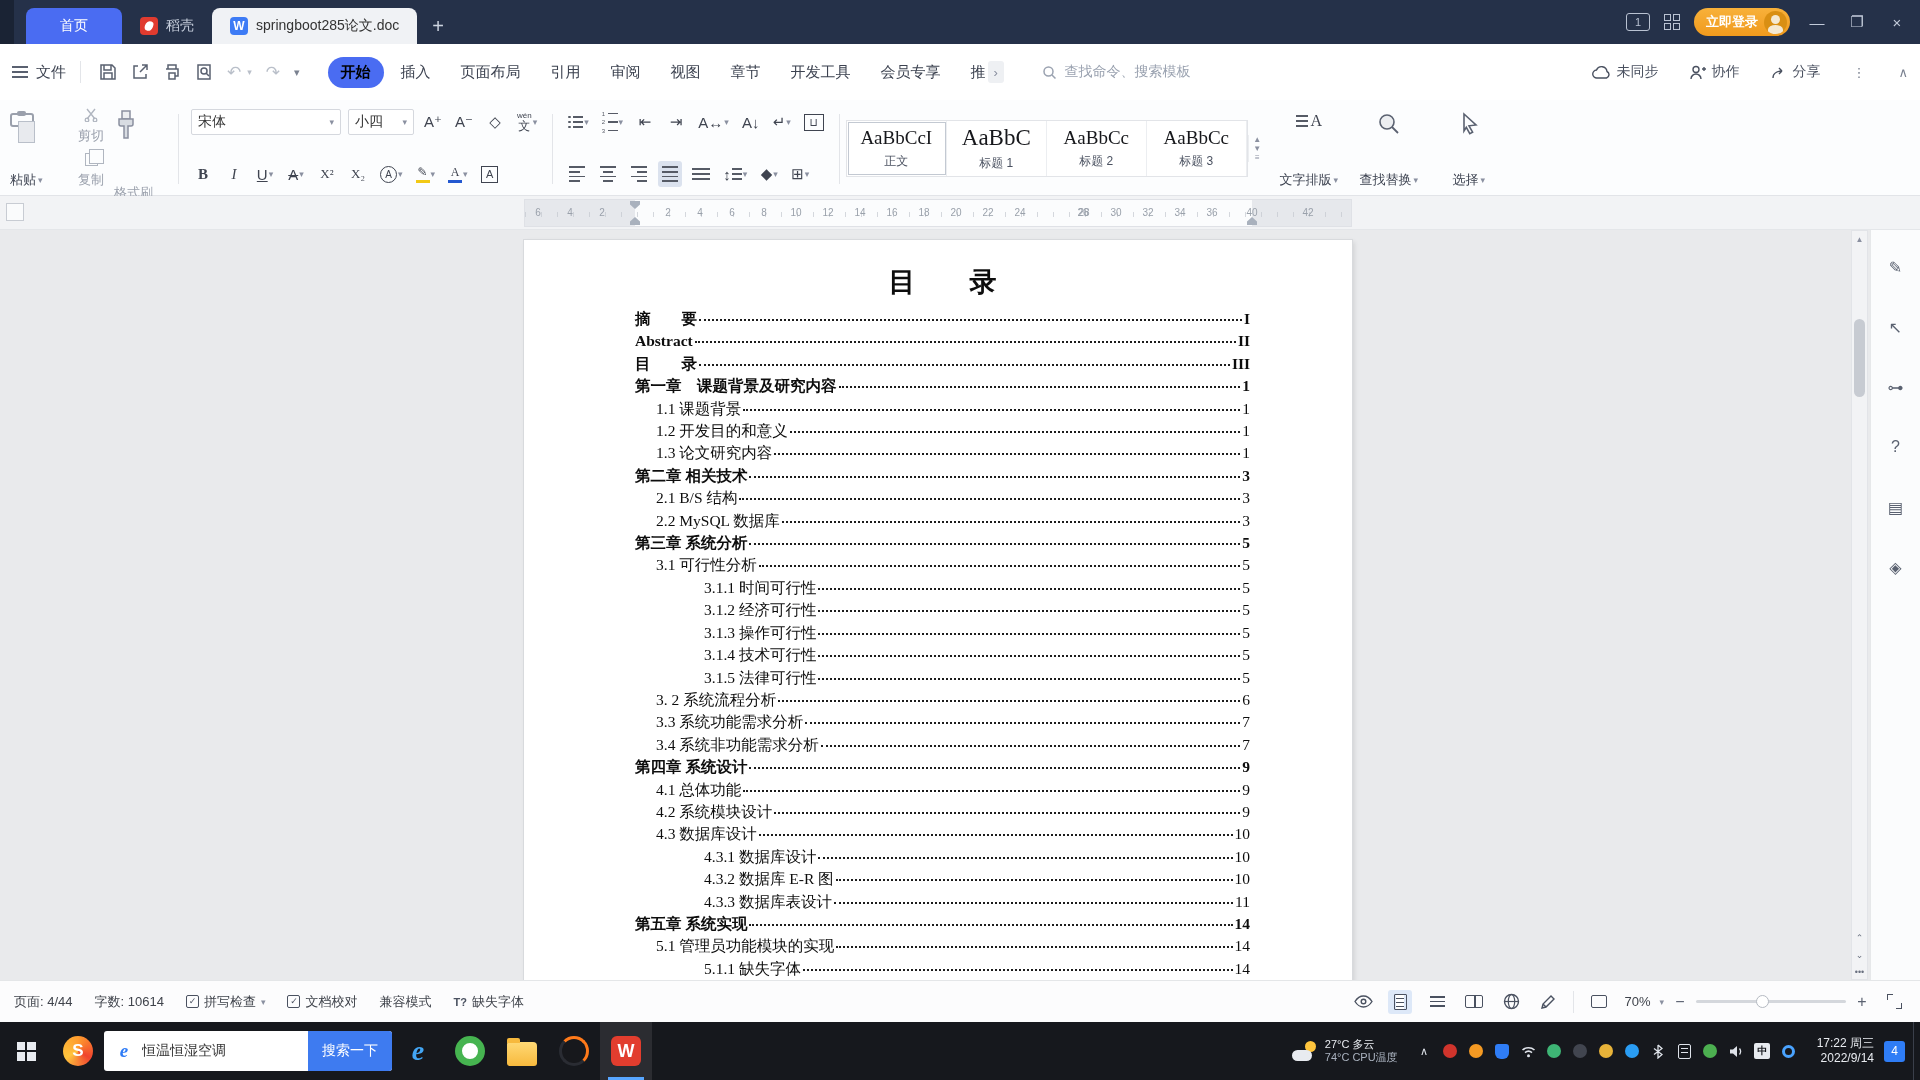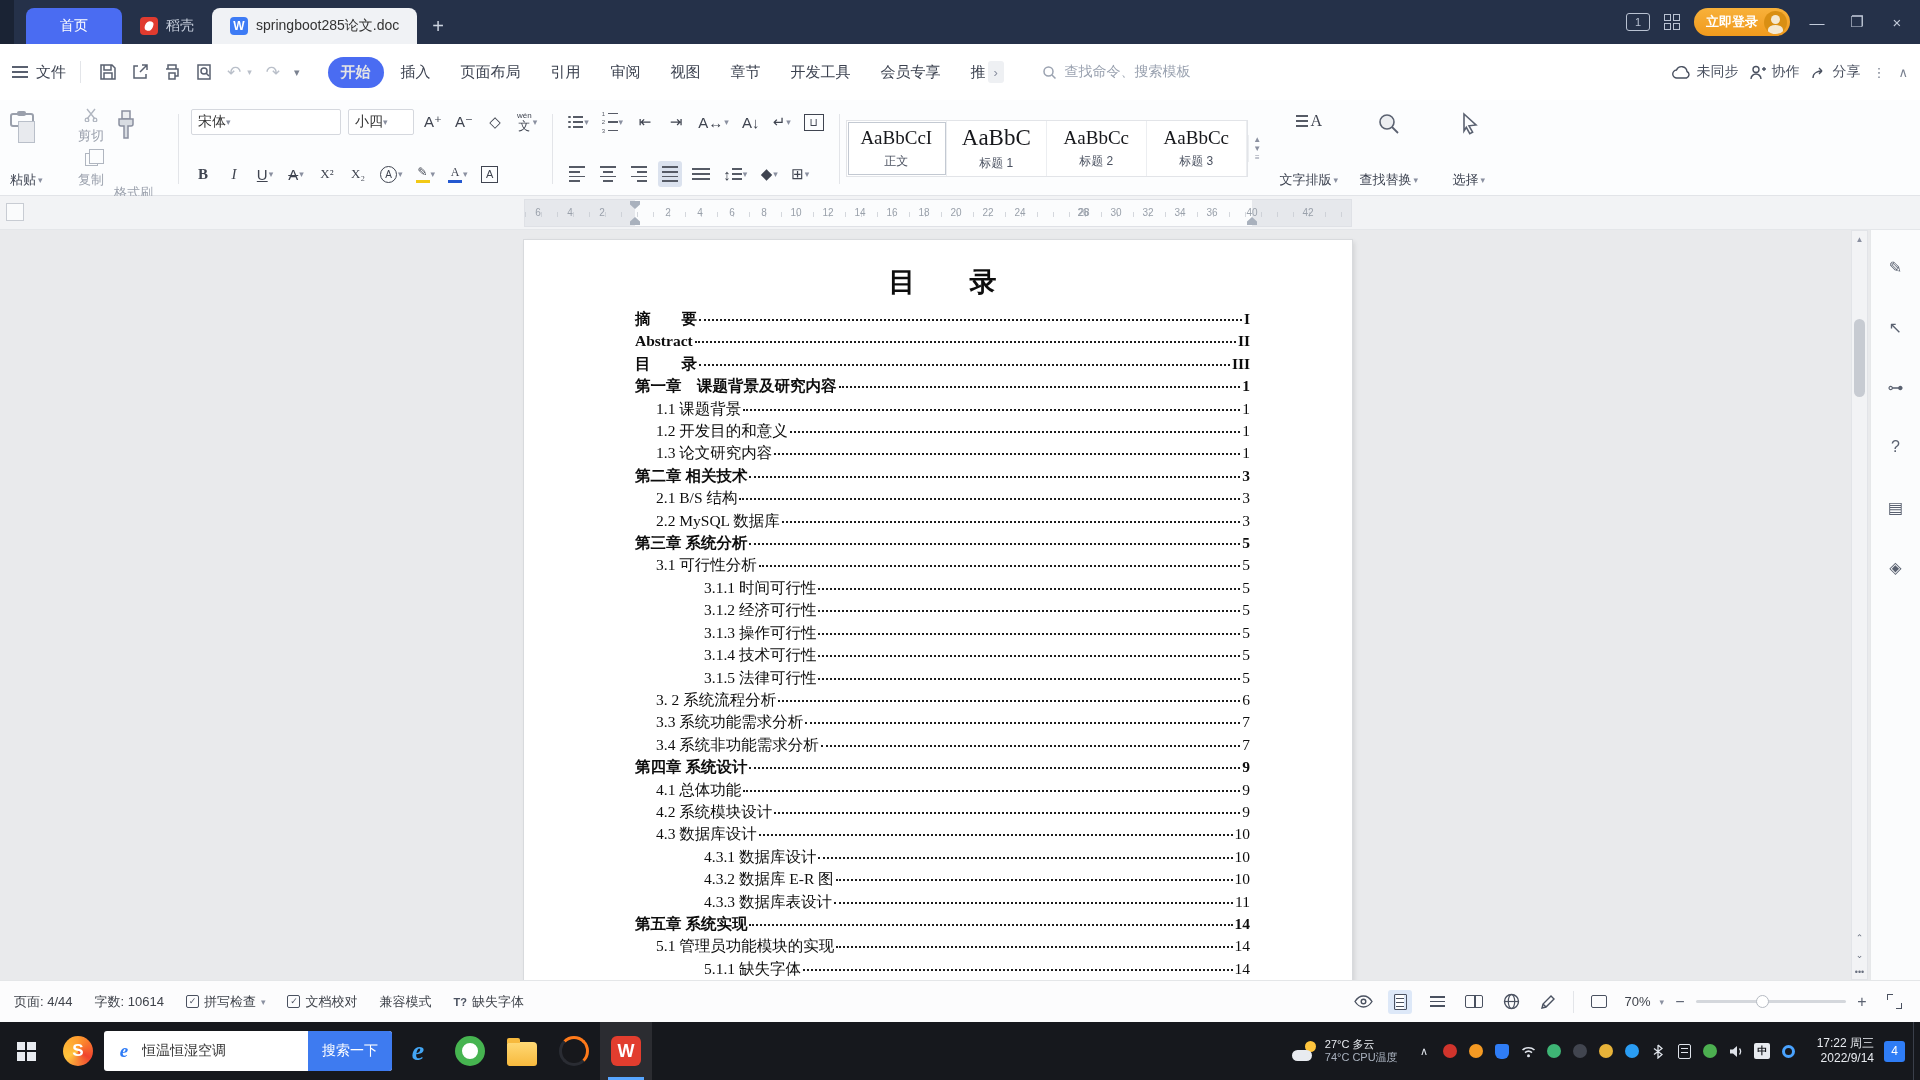--- a/index.html
+++ b/index.html
@@ -38,26 +38,26 @@
   .hamb i { height:2px; background:#5a6170; }
   .file-lbl { font-size:15px; color:#3c4250; margin-right:6px; }
   .vline { width:1px; height:22px; background:#e3e5e9; }
   .qa { display:flex; align-items:center; gap:14px; padding:0 10px; }
   .qa svg { display:block; }
   .undo { color:#b9bfc9; font-size:17px; }
   .tiny-caret { color:#b9bfc9; font-size:9px; margin-left:-8px; }
   .big-caret { color:#7a8190; font-size:11px; }
   #menu-tabs { display:flex; align-items:center; gap:4px; margin-left:10px; }
   .menu-tab { font-size:15px; color:#3c4250; padding:6px 13px; border-radius:16px; white-space:nowrap; }
-  .menu-tab.active { background:var(--accent,#4a6cf2); color:#e5e5e5; font-weight:bold; }
+  .menu-tab.active { background:var(--accent,#4a6cf2); color:#000000; font-weight:bold; }
   .menu-tab.trunc { padding-right:2px; display:flex; align-items:center; }
   .overflow-arrow { display:inline-flex; width:16px; height:22px; background:#eef0f3; color:#8a90a0;
         align-items:center; justify-content:center; border-radius:3px; margin-left:2px; font-size:13px; }
   .menusearch { display:flex; align-items:center; gap:8px; color:#9aa2b0; font-size:14px; margin-left:28px; flex:1; }
-  .menu-right { display:flex; align-items:center; gap:12px; color:#4a5160; font-size:14px; }
+  .menu-right { display:flex; align-items:center; gap:32px; color:#4a5160; font-size:14px; }
   .mr-item { display:flex; align-items:center; gap:5px; }
   .dots3 { color:#7a8190; letter-spacing:1px; font-size:13px; }
   .chev-up { color:#7a8190; font-size:13px; }
 
   
   .ribbon { height:96px; background:#fcfdfe; border-bottom:1px solid #e2e4e8; display:flex; align-items:stretch;
         padding:6px 8px 4px 10px; gap:6px; flex:none; }
   .rib-big { width:58px; display:flex; flex-direction:column; align-items:flex-start; justify-content:space-between; padding:4px 0 2px;gap:44px; }
   .rib-big .lbl { font-size:13px; color:#3c4250; display:flex; align-items:center; gap:2px; }
   .rib-big .lbl.muted { color:#9aa0ac; }
@@ -65,21 +65,21 @@
   .clipboard { width:24px; height:30px; border:2px solid #9aa0ac; border-radius:3px; position:relative; margin-top:3px; }
   .clipboard::before { content:""; position:absolute; left:5px; top:-4px; width:9px; height:5px; background:#9aa0ac; border-radius:2px; }
   .clipboard::after { content:""; position:absolute; left:6px; top:6px; width:15px; height:20px; background:#e8eaee; border:1.5px solid #b9bfc9; }
   .cutcopy { display:flex; flex-direction:column; justify-content:center; gap:8px; padding:0 4px; }
   .small-act { display:flex; align-items:center; gap:5px; font-size:13px; color:#9aa0ac;flex-direction:column; }
   .copy-ico { width:13px; height:13px; border:1.5px solid #b0b6c0; position:relative; }
   .copy-ico::after { content:""; position:absolute; left:3px; top:-5px; width:13px; height:13px; border:1.5px solid #b0b6c0; background:#fcfdfe; }
   .fontgrp, .paragrp { display:flex; flex-direction:column; justify-content:space-between; padding:3px 6px 4px; }
   .frow { display:flex; align-items:center; gap:7px; }
   .selbox { border:1px solid #d5d8de; border-radius:2px; height:26px; display:flex; align-items:center;
-        padding:0 6px; font-size:14px; color:#333; background:#fff; }
+        justify-content:space-between; padding:0 6px; font-size:14px; color:#333; background:#fff; }
   .ribico { min-width:24px; height:26px; display:flex; align-items:center; justify-content:center; gap:1px;
         font-size:15px; color:#3f4450; border-radius:3px; padding:0 3px; }
   .ribico.sel { background:#dbe2ee; }
   .ribico b { font-weight:bold; font-family:"Liberation Serif",serif; }
   .ribico .u { text-decoration:underline; }
   .ribico .strike { text-decoration:line-through; }
   .supsub { font-size:13px; font-family:"Liberation Serif",serif; }
   .circA { width:17px; height:17px; border:1px solid #3f4450; border-radius:50%; font-size:10px; display:flex; align-items:center; justify-content:center; }
   .boxA { width:17px; height:17px; border:1px solid #3f4450; font-size:11px; display:flex; align-items:center; justify-content:center; }
   .colstack { display:flex; flex-direction:column; align-items:center; line-height:1; gap:2px; }

